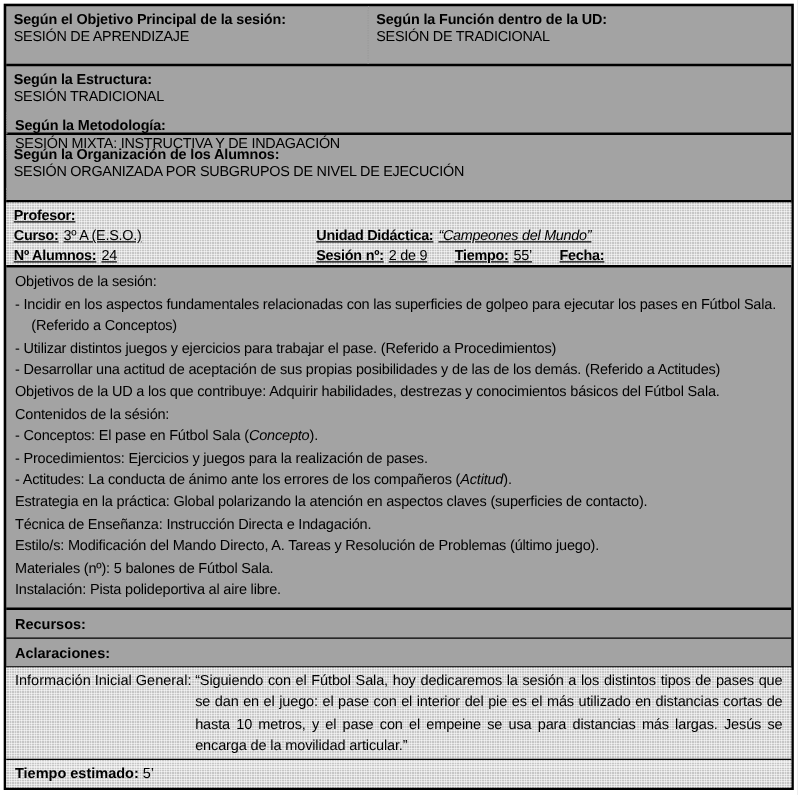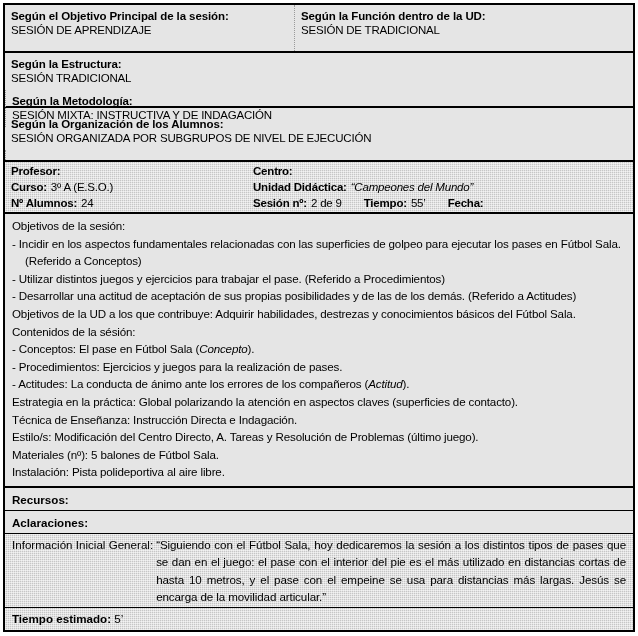--- a/index.html
+++ b/index.html
@@ -19,21 +19,21 @@
     background: #ffffff;
     overflow: hidden;
   }
   .doc {
     position: absolute;
     left: 3px;
     top: 3px;
     width: 632px;
     box-sizing: border-box;
     border: 2px solid #000;
-    background: #e5e5e5;
+    background: #a3a3a3;
   }
 
   
   .row {
     display: flex;
     box-sizing: border-box;
     border-bottom: 2px solid #000;
   }
   .cell {
     box-sizing: border-box;
@@ -61,23 +61,24 @@
     background-image:
       repeating-linear-gradient(0deg, rgba(255,255,255,0.55) 0px, rgba(255,255,255,0.55) 1px, rgba(0,0,0,0) 1px, rgba(0,0,0,0) 2px),
       repeating-linear-gradient(90deg, rgba(255,255,255,0.5) 0px, rgba(255,255,255,0.5) 1px, rgba(0,0,0,0) 1px, rgba(0,0,0,0) 2px);
   }
   .idband {
     border-bottom: 2px solid #000;
     padding: 1px 0 1px 0;
   }
   .idline {
     display: flex;
-    align-items: center;
+    align-items: flex-end;
     height: 16px;
     padding-left: 6px;
+    text-decoration: underline;
   }
   .idline .col-left {
     width: 242px;
     display: flex;
     align-items: baseline;
     flex: 0 0 auto;
   }
   .idline .col-right {
     display: flex;
     align-items: baseline;
@@ -197,24 +198,20 @@
         <div class="lbl">Según la Organización de los Alumnos:</div>
         <div class="val">SESIÓN ORGANIZADA POR SUBGRUPOS DE NIVEL DE EJECUCIÓN</div>
       </div>
       <div class="cell divider" style="flex:1 1 auto;"></div>
     </div>
 
     <div class="gray idband">
       <div class="idline">
         <div class="col-left">
           <span class="k">Profesor:</span>
-          <span class="v"></span>
-        </div>
-        <div class="col-right">
-          <span class="k">Centro:</span>
           <span class="v"></span>
         </div>
       </div>
 
       <div class="idline">
         <div class="col-left">
           <span class="k">Curso:</span>
           <span class="v">3º A (E.S.O.)</span>
         </div>
         <div class="col-right">
@@ -281,21 +278,21 @@
 
       <p class="p">
         <b>Estrategia en la práctica</b><span>: Global polarizando la atención en aspectos claves (superficies de contacto).</span>
       </p>
 
       <p class="p">
         <b>Técnica de Enseñanza:</b><span> Instrucción Directa e Indagación.</span>
       </p>
 
       <p class="p">
-        <b>Estilo/s:</b><span> Modificación del Centro Directo, A. Tareas y Resolución de Problemas (último juego).</span>
+        <b>Estilo/s:</b><span> Modificación del Mando Directo, A. Tareas y Resolución de Problemas (último juego).</span>
       </p>
 
       <p class="p">
         <b>Materiales (nº):</b><span> 5 balones de Fútbol Sala.</span>
       </p>
 
       <p class="p">
         <b>Instalación</b><span>: Pista polideportiva al aire libre.</span>
       </p>
     </div>

